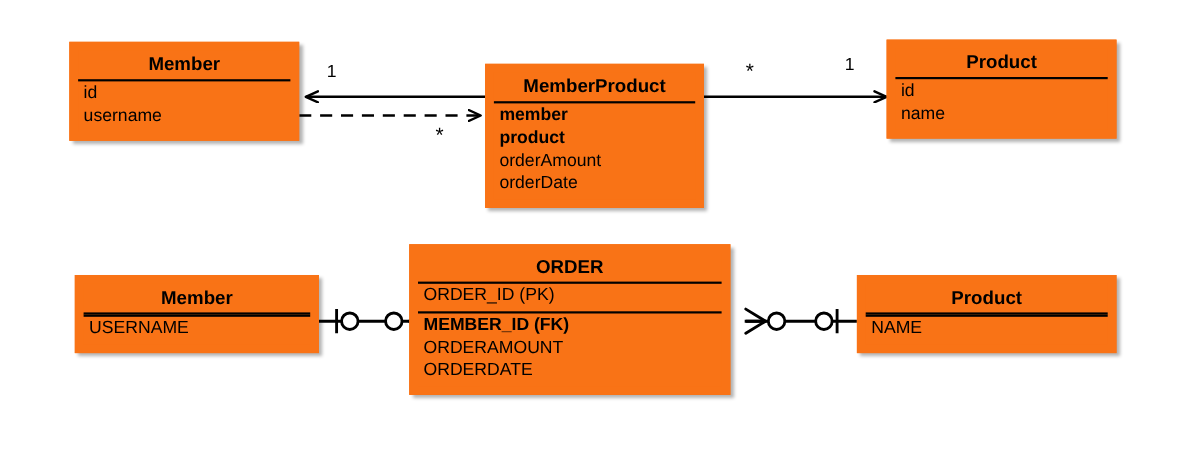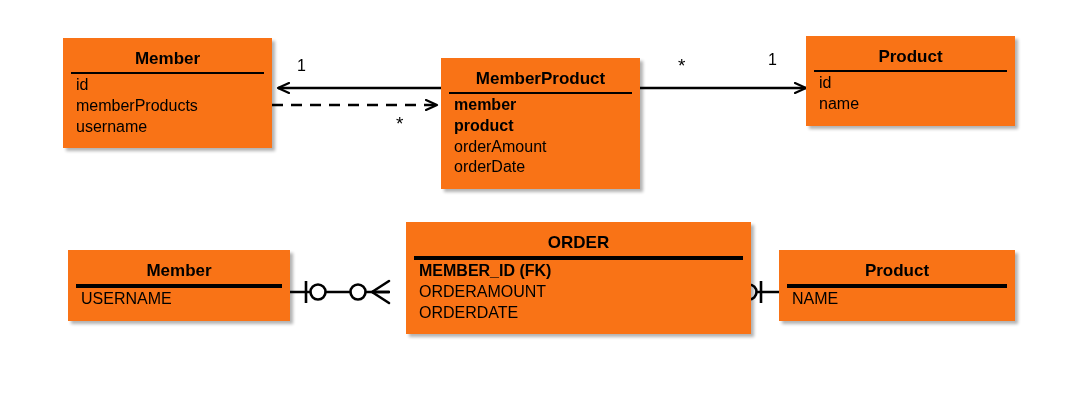--- a/index.html
+++ b/index.html
@@ -126,21 +126,20 @@
       <circle cx="749" cy="292" r="7.5" fill="#fff" stroke="#000" stroke-width="2.6"></circle>
 
       <line x1="761" y1="281" x2="761" y2="303" stroke="#000" stroke-width="2.6"></line>
     </g>
   </svg>
 
   <div class="box" style="left:63px; top:38px; width:209px;">
     <div class="title">Member</div>
     <div class="section">
       <div class="attr">id</div>
-      <div class="attr">memberProducts</div>
       <div class="attr">username</div>
     </div>
   </div>
 
   <div class="box" style="left:441px; top:33px; width:199px;margin-top:25px;">
     <div class="title">MemberProduct</div>
     <div class="section">
       <div class="attr bold">member</div>
       <div class="attr bold">product</div>
       <div class="attr">orderAmount</div>
@@ -161,22 +160,25 @@
   <div class="mult star" style="left:678px; top:56px;">*</div>
   <div class="mult" style="left:768px; top:52px;">1</div>
 
   <div class="box" style="left:68px; top:250px; width:222px;">
     <div class="title">Member</div>
     <div class="section divided">
       <div class="attr">USERNAME</div>
     </div>
   </div>
 
-  <div class="box" style="left:406px; top:222px; width:345px;">
+  <div class="box" style="left:372px; top:222px; width:292px;">
     <div class="title">ORDER</div>
+    <div class="section">
+      <div class="attr">ORDER_ID (PK)</div>
+    </div>
     <div class="section divided">
       <div class="attr bold">MEMBER_ID (FK)</div>
       <div class="attr">ORDERAMOUNT</div>
       <div class="attr">ORDERDATE</div>
     </div>
   </div>
 
   <div class="box" style="left:779px; top:250px; width:236px;">
     <div class="title">Product</div>
     <div class="section divided">

